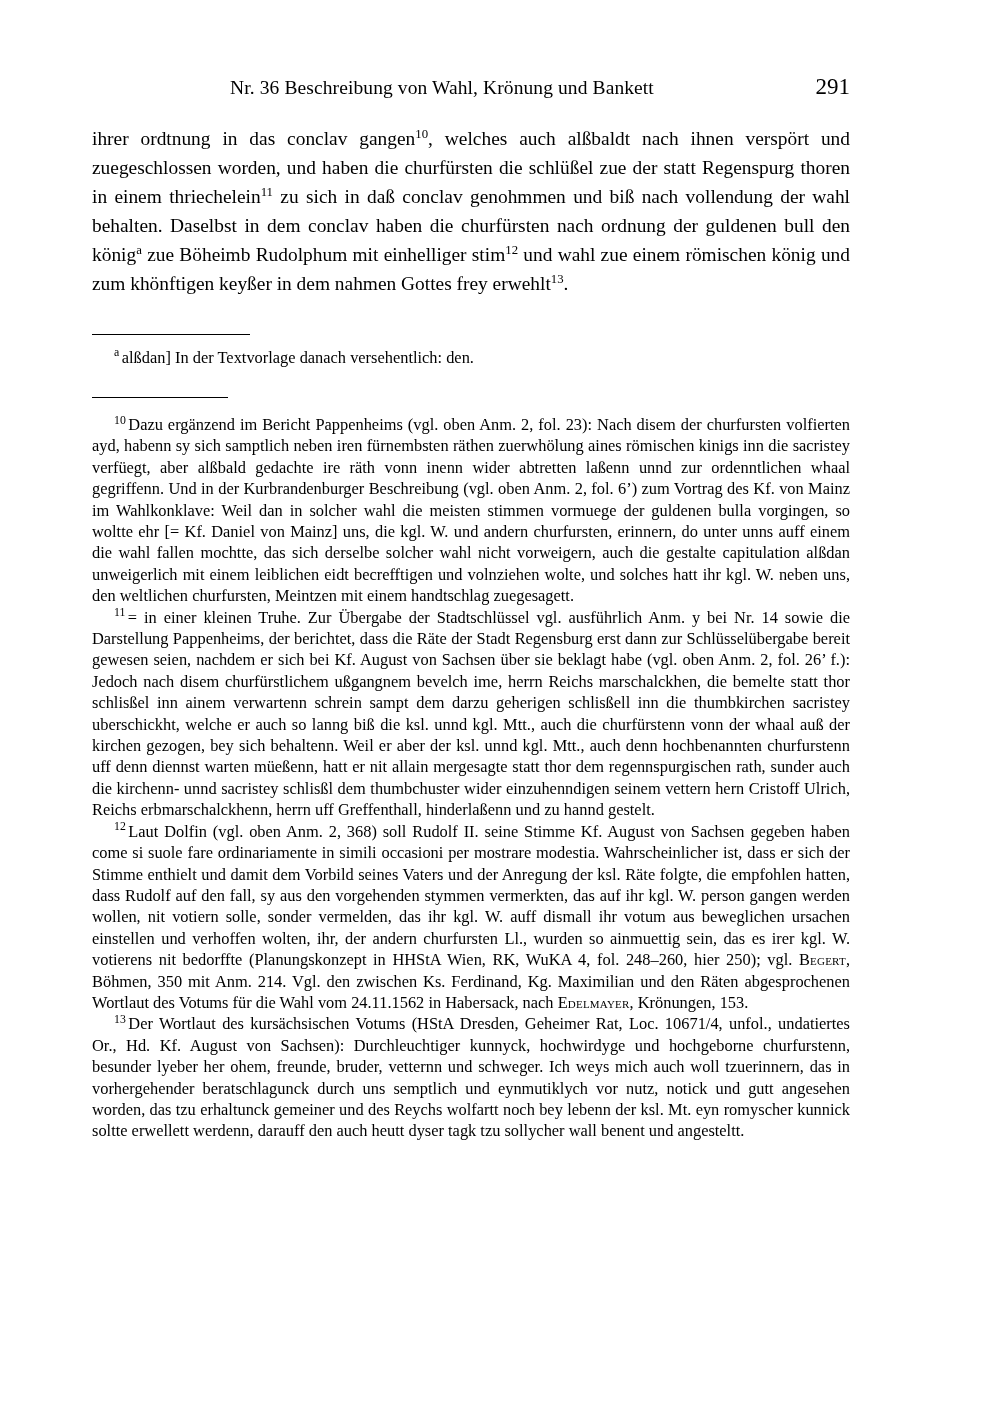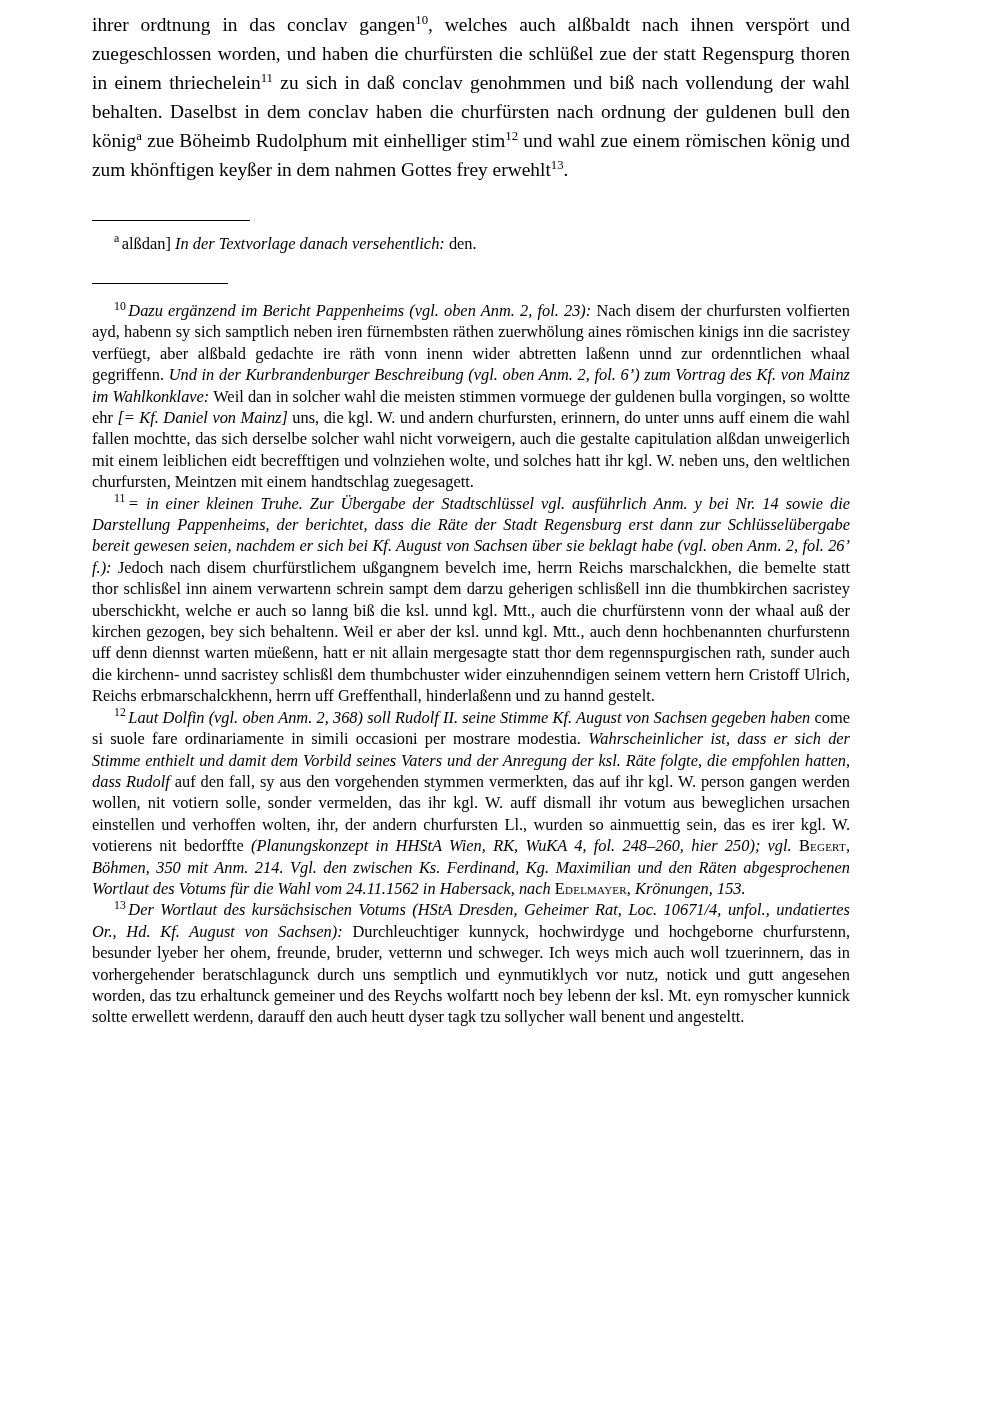--- a/index.html
+++ b/index.html
@@ -45,21 +45,21 @@
   .runhead-folio {
     position: absolute;
     right: 0;
     top: -2px;
     font-size: 23px;
     line-height: 26px;
   }
 
   
   .body-block {
-    margin-top: 10px;
+    margin-top: 2px;
     font-size: 19.4px;
     line-height: 29.1px;
     text-align: justify;
     text-justify: inter-word;
     hyphens: none;
   }
   .body-block p {
     margin: 0;
   }
 
@@ -102,33 +102,37 @@
     font-size: 0.66em;
     vertical-align: super;
     line-height: 0;
   }
   .fnmark {
     font-size: 0.72em;
     vertical-align: super;
     line-height: 0;
     margin-right: 2.5px;
   }
-  .it { font-style: italic; }
+  .it { }
   .sc {
     font-style: normal;
     font-variant: small-caps;
     letter-spacing: 0.2px;
   }
 </style>
 </head>
 <body>
 
 <div class="page">
   <div class="content">
 
+    <div class="runhead">
+      <div class="runhead-title">Nr. 36 Beschreibung von Wahl, Krönung und Bankett</div>
+      <div class="runhead-folio">291</div>
+    </div>
 
     <div class="body-block">
       <p><span>ihrer ordtnung in das conclav gangen</span><span class="sup">10</span><span>, welches auch alßbaldt nach ihnen verspört und zuegeschlossen worden, und haben die churfürsten die schlüßel zue der statt Regenspurg thoren in einem thriechelein</span><span class="sup">11</span><span> zu sich in daß conclav genohmmen und biß nach vollendung der wahl behalten. Daselbst in dem conclav haben die churfürsten nach ordnung der guldenen bull den könig</span><span class="sup">a</span><span> zue Böheimb Rudolphum mit einhelliger stim</span><span class="sup">12</span><span> und wahl zue einem römischen könig und zum khönftigen keyßer in dem nahmen Gottes frey erwehlt</span><span class="sup">13</span><span>.</span></p>
     </div>
 
     <div class="rule-wrap">
       <hr class="rule rule-app">
     </div>
 
     <div class="apparatus">

